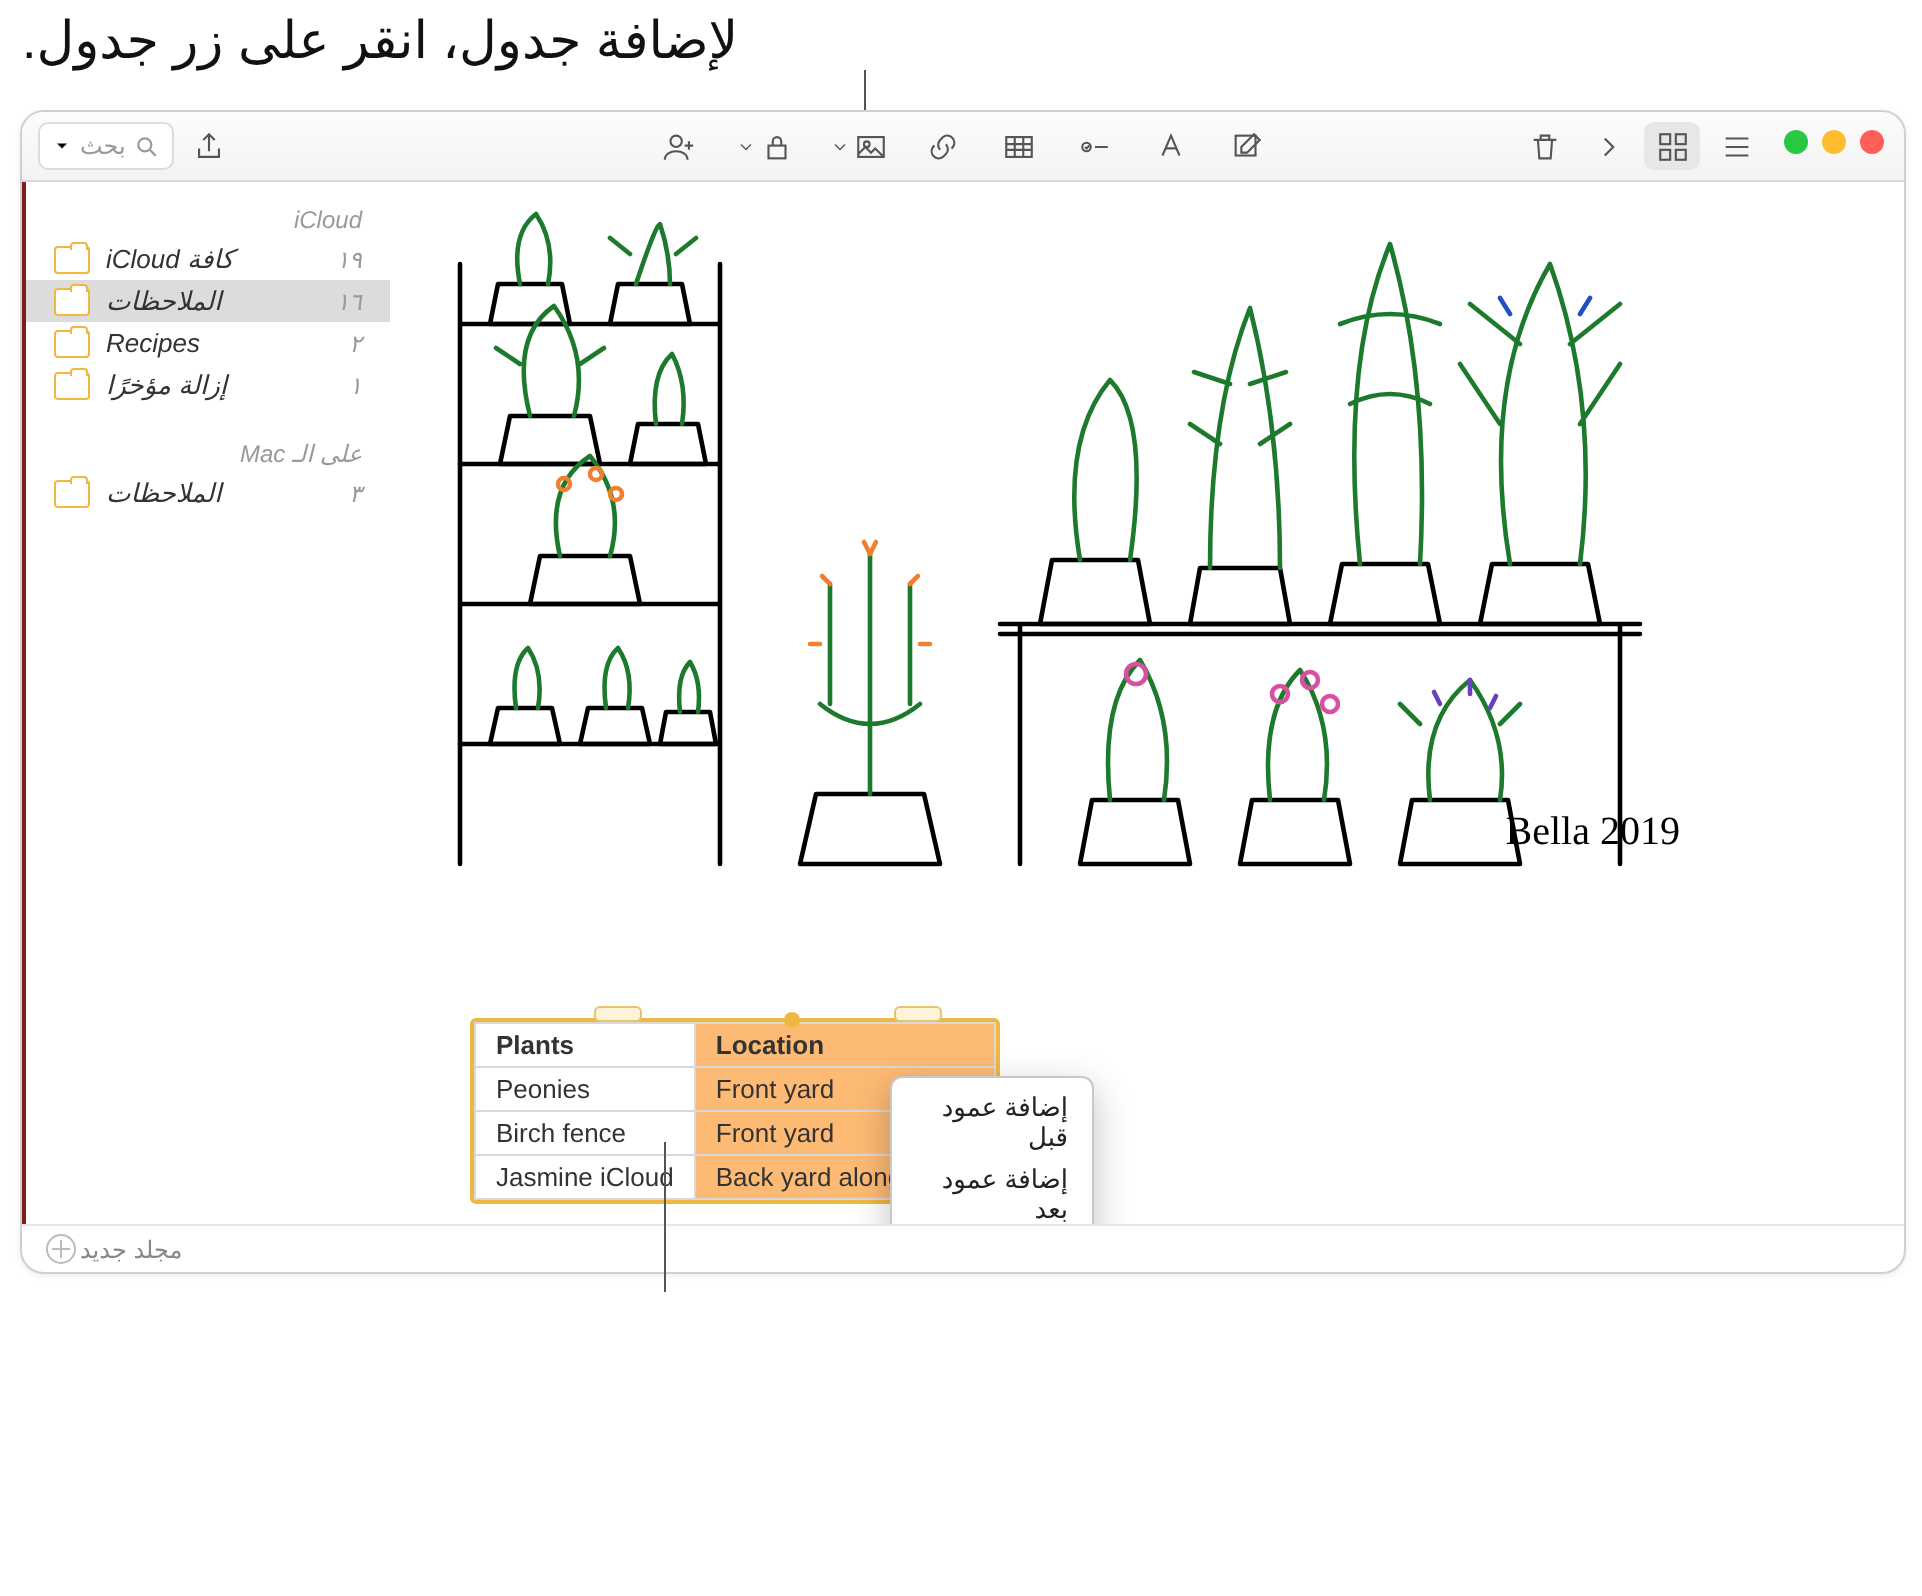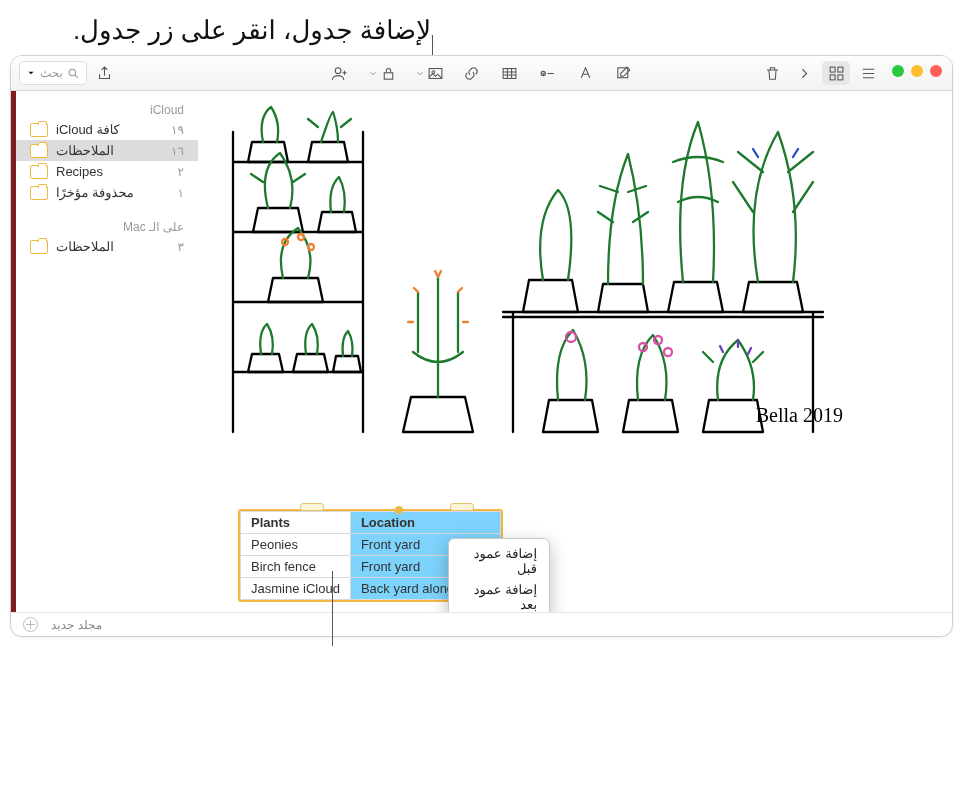--- a/index.html
+++ b/index.html
@@ -1,19 +1,19 @@
 <!DOCTYPE html>
 <html lang="ar" dir="rtl"><head>
 <meta charset="utf-8">
 <style>
   html,body{margin:0;padding:0;font-family:-apple-system,"SF Pro","Helvetica Neue",Arial,sans-serif;background:#fff;color:#111;}
   .stage{position:relative;width:961px;height:798px;margin:0 auto;}
   
   .callout{position:absolute;text-align:right;font-size:26px;line-height:1.45;color:#111;direction:rtl;}
-  .callout.top{top:12px;right:530px;width:420px;text-align:right;}
+  .callout.top{top:2px;right:530px;width:420px;text-align:left;}
   .callout.bottom{bottom:10px;right:530px;width:420px;text-align:center;}
   .leader{position:absolute;background:#555;}
   .leader.vert-top{left:432px;top:35px;width:1px;height:24px;}
   .leader.vert-bot{left:332px;top:571px;width:1px;height:75px;}
   
   .window{position:absolute;left:10px;top:55px;width:941px;height:580px;border:1px solid #d0d0d0;border-radius:12px;overflow:hidden;box-shadow:0 1px 3px rgba(0,0,0,0.08);background:#fff;}
   
   .titlebar{height:34px;background:linear-gradient(#fcfcfc,#f3f3f3);border-bottom:1px solid #d9d9d9;position:relative;display:flex;align-items:center;justify-content:flex-start;direction:rtl;}
   .traffic{position:absolute;right:10px;top:9px;display:flex;gap:7px;}
   .tl{width:12px;height:12px;border-radius:50%;}
@@ -25,45 +25,45 @@
   .tool-group.center{position:absolute;left:0;right:0;justify-content:center;}
   .tool-group.center .tool{margin:0 3px;}
   .tool-group.left{position:absolute;left:8px;}
   .tool{width:28px;height:24px;border-radius:5px;display:flex;align-items:center;justify-content:center;color:#555;}
   .tool svg{width:17px;height:17px;stroke:#555;fill:none;stroke-width:1.5;}
   .tool.selected{background:#e7e7e7;}
   .tool.wide{width:auto;padding:0 4px;gap:2px;font-size:12px;color:#777;}
   .search-field{display:flex;align-items:center;gap:4px;font-size:12px;color:#999;height:22px;border:1px solid #dcdcdc;border-radius:5px;padding:0 6px;background:#fff;min-width:40px;}
   
   .columns{display:flex;height:calc(100% - 34px - 24px);flex-direction:row-reverse;}
-  .sidebar{width:182px;border-left:5px solid #7f1d1d;padding:8px 0;font-size:13px;background:#fff;overflow:hidden;}
+  .sidebar{width:182px;border-left:2px solid #7f1d1d;padding:8px 0;font-size:13px;background:#fff;overflow:hidden;font-style:italic;}
   .sb-head{color:#9a9a9a;font-size:12px;padding:4px 14px 2px;text-align:right;}
   .sb-item{display:flex;align-items:center;justify-content:flex-end;gap:8px;padding:3px 14px;color:#333;}
   .sb-item .count{margin-left:auto;color:#9a9a9a;font-size:12px;padding-left:8px;}
   .sb-item.selected{background:#dcdcdc;}
   .folder-ic{width:16px;height:12px;border:1px solid #f0b840;border-radius:2px;position:relative;background:#fff;}
   .folder-ic::before{content:"";position:absolute;top:-3px;right:0;width:7px;height:3px;border:1px solid #f0b840;border-bottom:none;border-radius:2px 2px 0 0;background:#fff;}
   .content{flex:1;overflow:hidden;position:relative;background:#fff;}
   
   .illus{position:absolute;left:14px;top:10px;width:720px;height:350px;border:1px dashed transparent;}
   .illus svg{width:100%;height:100%;}
   
   .note-table{position:absolute;left:40px;top:418px;direction:ltr;font-size:13px;color:#333;border:2px solid #f0b840;border-radius:3px;background:#fff;}
   .note-table table{border-collapse:collapse;}
   .note-table th,.note-table td{border:1px solid #d9d9d9;padding:3px 10px;text-align:left;background:#fff;font-weight:400;}
   .note-table th{font-weight:600;}
-  .note-table .sel-col{background:#7dd3fc;}
+  .note-table .sel-col{background:#fdba74;}
   .col-handle{position:absolute;top:-8px;width:22px;height:6px;border:1px solid #e6c470;background:#fdf3d7;border-radius:3px;}
   .drag-dot{position:absolute;width:8px;height:8px;border-radius:50%;background:#f0b840;}
   
   .ctx{position:absolute;left:250px;top:413px;width:100px;background:#fff;border:1px solid #c8c8c8;border-radius:6px;box-shadow:0 6px 18px rgba(0,0,0,0.25);font-size:13px;padding:4px 0;direction:rtl;text-align:right;margin-top:34px;}
   .ctx-item{padding:3px 12px;color:#222;}
   .ctx-sep{height:1px;background:#e2e2e2;margin:3px 0;}
   
-  .footer{position:absolute;bottom:0;height:24px;width:100%;border-top:1px solid #e6e6e6;display:flex;align-items:center;justify-content:flex-end;padding:0 12px;box-sizing:border-box;font-size:12px;color:#888;gap:13px;}
+  .footer{position:absolute;bottom:0;height:24px;width:100%;border-top:1px solid #e6e6e6;display:flex;align-items:center;justify-content:flex-end;padding:0 12px;box-sizing:border-box;font-size:12px;color:#888;gap:2px;}
   .plus-ic{width:13px;height:13px;border:1px solid #bbb;border-radius:50%;position:relative;}
   .plus-ic::before,.plus-ic::after{content:"";position:absolute;background:#bbb;}
   .plus-ic::before{left:6px;top:2px;width:1px;height:9px;}
   .plus-ic::after{top:6px;left:2px;height:1px;width:9px;}
 </style>
 </head>
 <body>
 
 <div class="stage">
 
@@ -195,21 +195,21 @@
           <span>الملاحظات</span>
           <span class="folder-ic"></span>
         </div>
         <div class="sb-item">
           <span class="count">٢</span>
           <span>Recipes</span>
           <span class="folder-ic"></span>
         </div>
         <div class="sb-item">
           <span class="count">١</span>
-          <span>محذوفة مؤخرًا</span>
+          <span>إزالة مؤخرًا</span>
           <span class="folder-ic"></span>
         </div>
 
         <div class="sb-head" style="margin-top:13px">على الـ Mac</div>
         <div class="sb-item">
           <span class="count">٣</span>
           <span>الملاحظات</span>
           <span class="folder-ic"></span>
         </div>
       </div>

